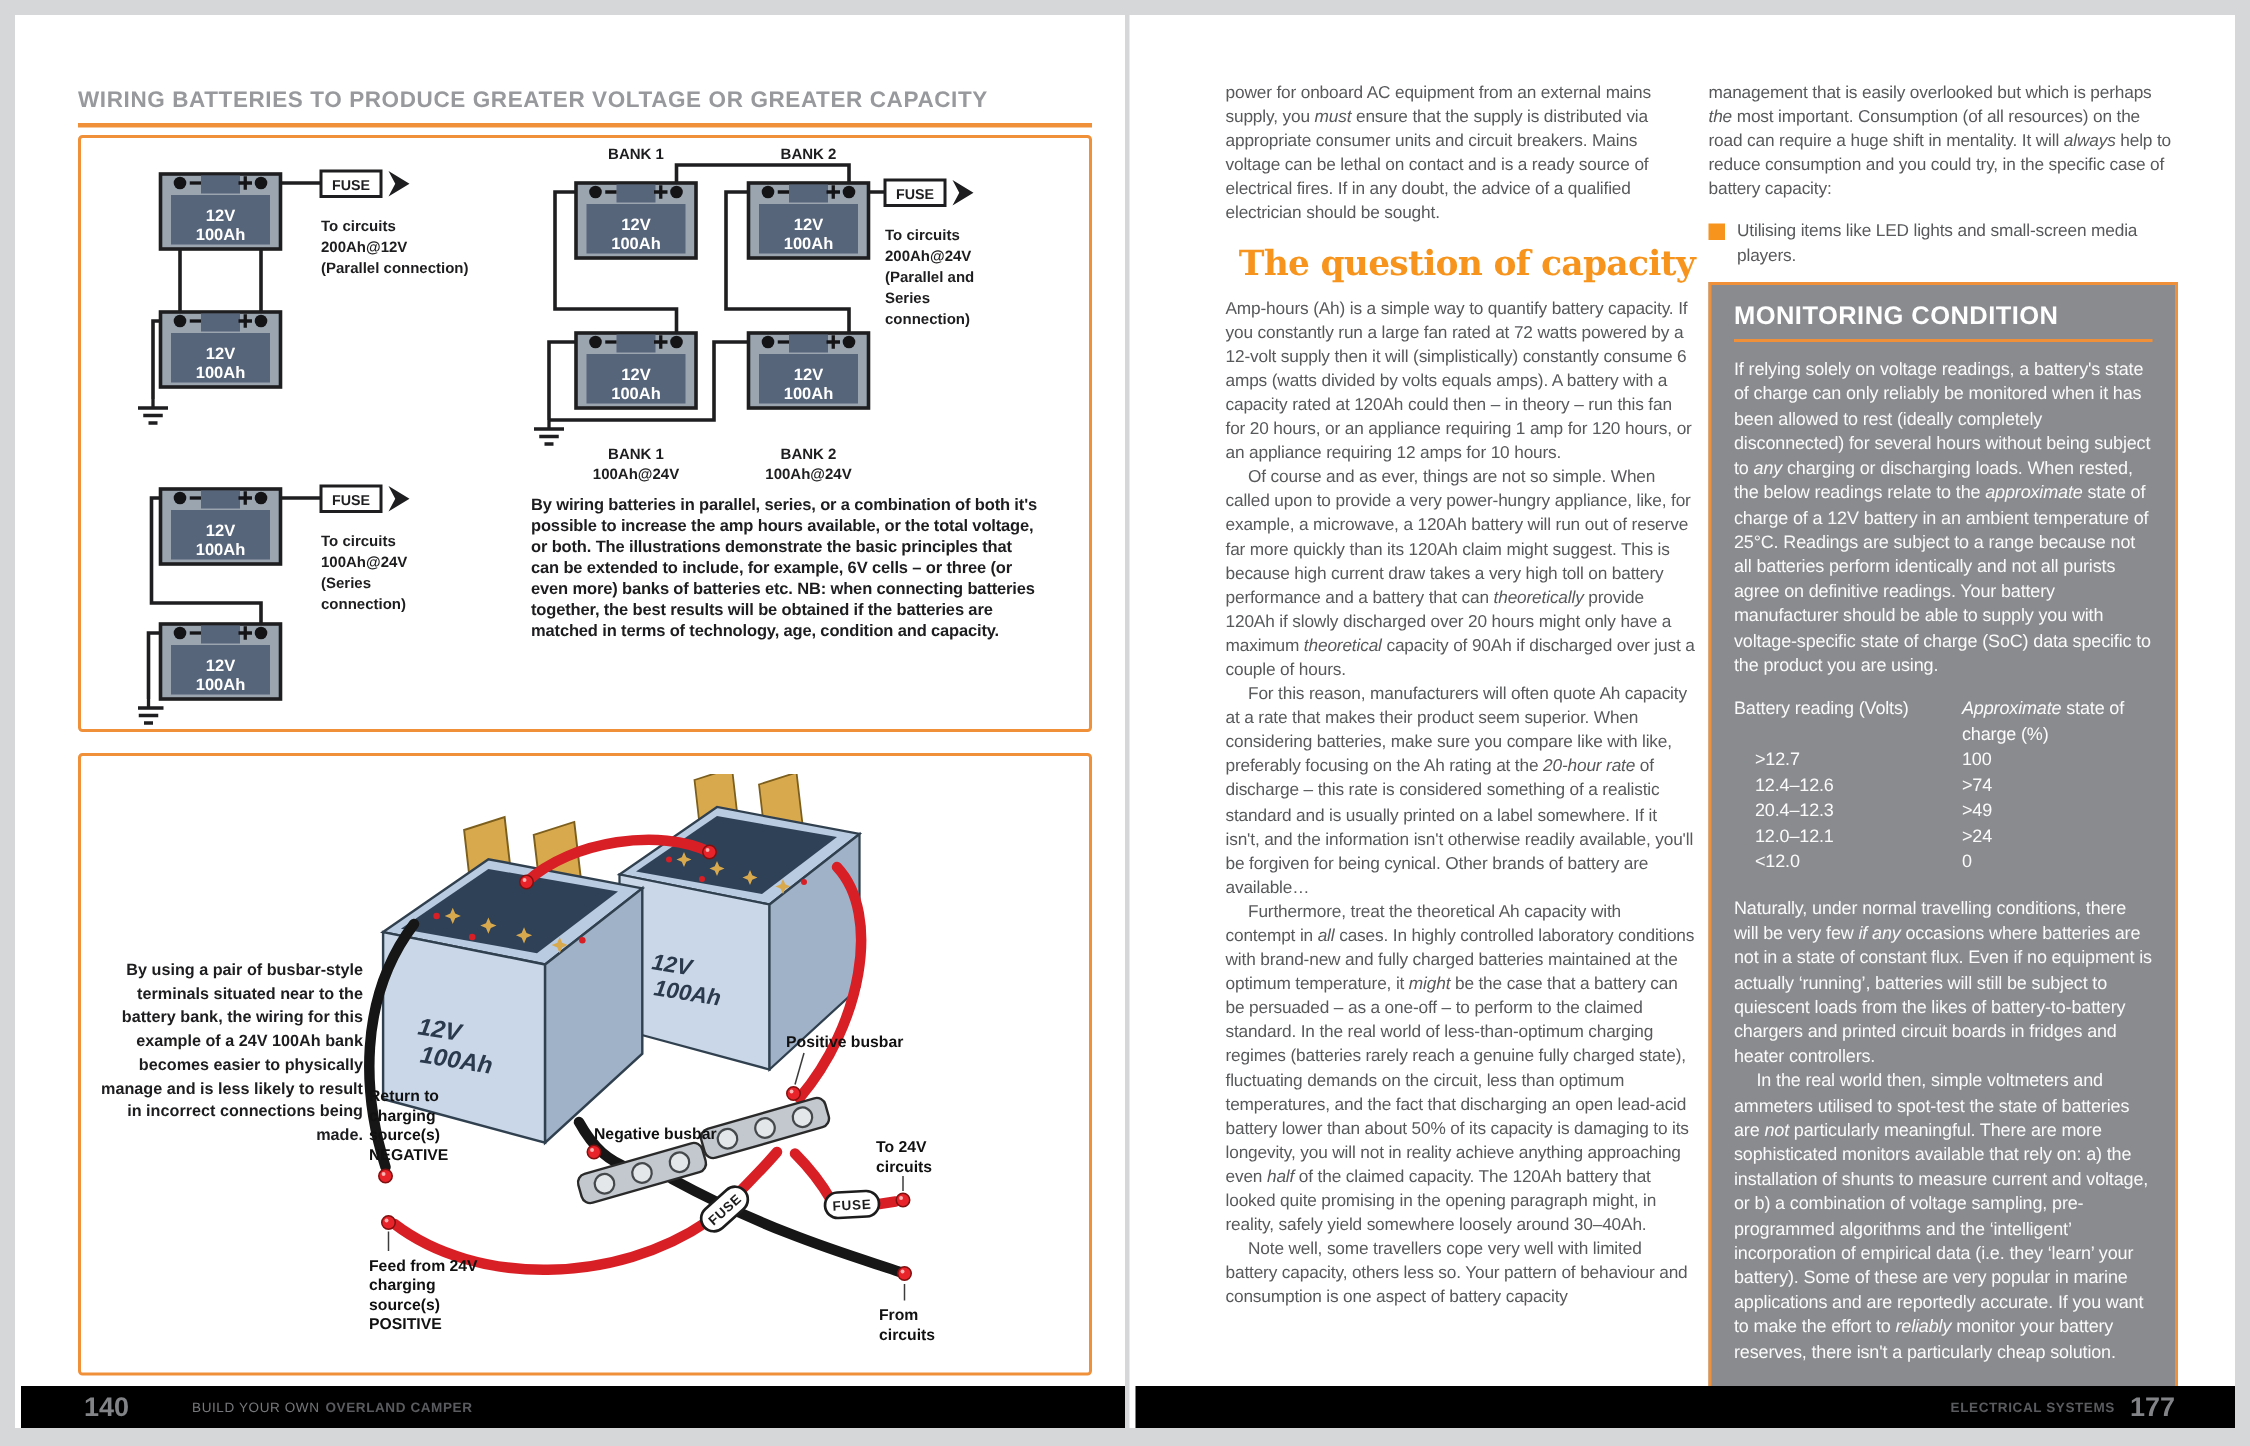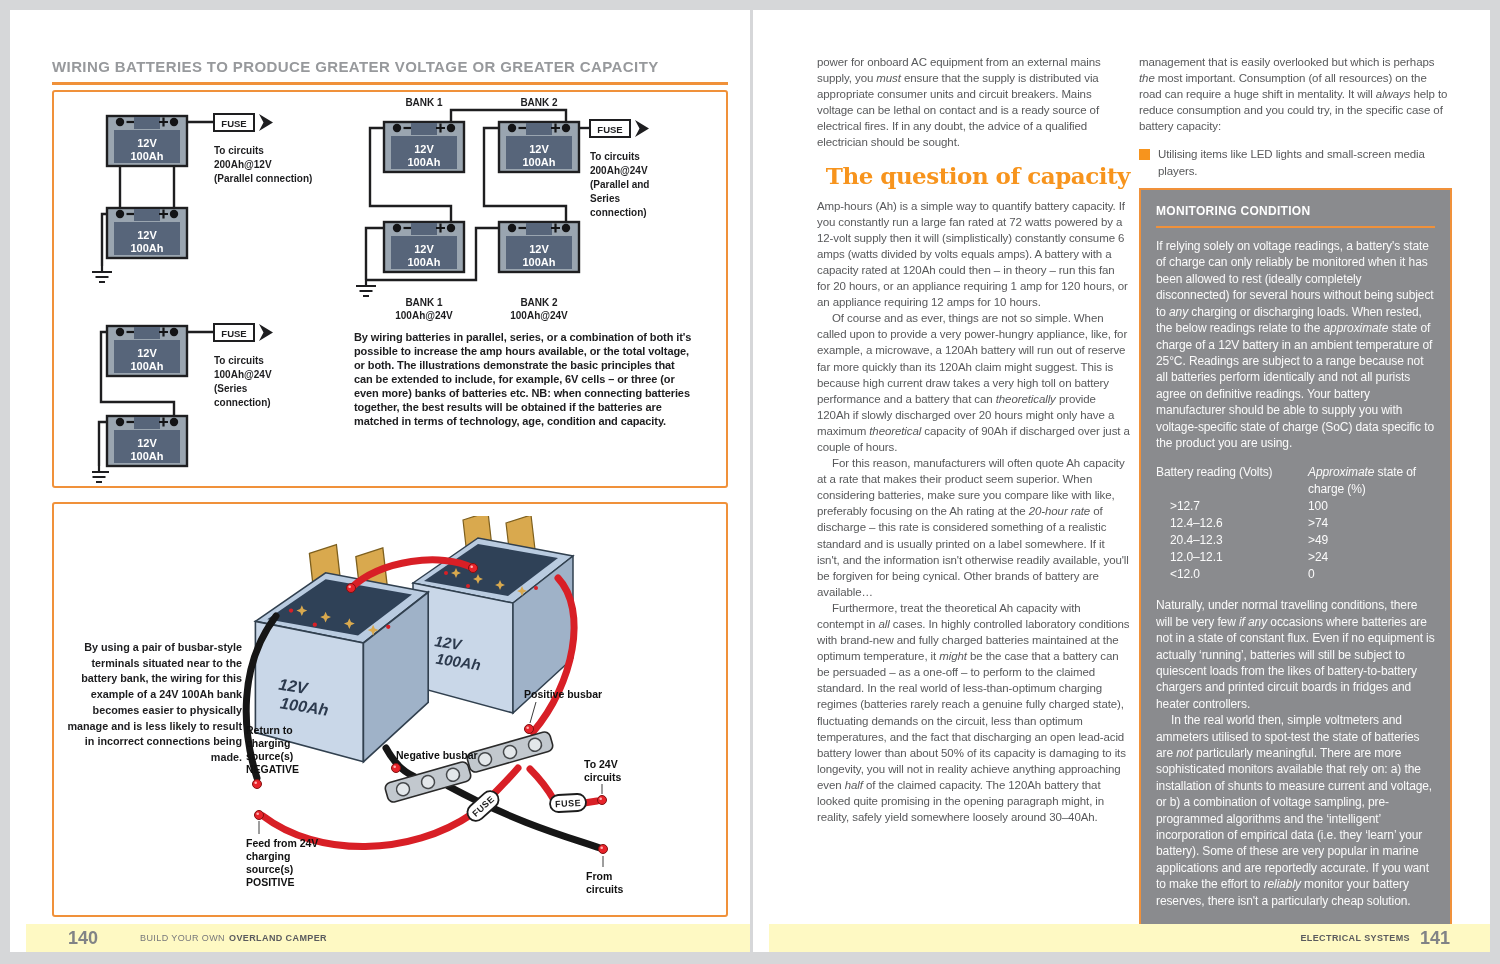--- a/index.html
+++ b/index.html
@@ -51,29 +51,29 @@
   .bullet-row{display:flex;margin-top:12px;}
   .bullet-sq{flex:0 0 11px;width:11px;height:11px;background:#f7941d;margin-top:3px;}
   .bullet-text{padding-left:8px;}
 
   
   .mon-box{
     margin-top:9px;background:#8a8b8e;border:2px solid #f0913a;
     padding:13px 15px 15px 15px;color:#fbfbfb;box-sizing:border-box;width:313px;
     font-size:12px;line-height:16.4px;letter-spacing:-.1px;
   }
-  .mon-title{font-size:12px;font-weight:bold;color:#ffffff;letter-spacing:.3px;margin:0;}
+  .mon-title{font-size:17px;font-weight:bold;color:#ffffff;letter-spacing:.3px;margin:0;}
   .mon-rule{height:2px;background:#f0913a;margin:7px 0 10px 0;}
   .mon-table{display:grid;grid-template-columns:152px 1fr;margin:13px 0 14px 0;}
   .mon-td{line-height:17px;}
   .mon-td.vals{padding-left:14px;}
 
   
   .page-footer{
-    position:absolute;left:16px;right:0;bottom:0;height:28px;background:#fef9c3;
+    position:absolute;left:4px;right:0;bottom:0;height:28px;background:#000000;
     display:flex;align-items:center;
   }
   .pf-left{padding-left:42px;}
   .pf-right{justify-content:flex-end;padding-right:40px;align-items:center;}
   .pf-num{font-size:18px;font-weight:bold;color:#818386;}
   .pf-small{font-size:9px;color:#77787b;letter-spacing:.4px;padding-left:32px;}
   .pf-small-bold{font-size:9px;font-weight:bold;color:#5a5b5e;letter-spacing:.4px;}
   .pf-gap{display:inline-block;width:10px;}
   .pf-gap-s{display:inline-block;width:4px;}
 
@@ -295,20 +295,21 @@
 
 <div class="page page-right">
 
   <div class="col col1">
     <p class="p">power for onboard AC equipment from an external mains supply, you <em>must</em> ensure that the supply is distributed via appropriate consumer units and circuit breakers. Mains voltage can be lethal on contact and is a ready source of electrical fires. If in any doubt, the advice of a qualified electrician should be sought.</p>
     <h2 class="cap-heading">The question of capacity</h2>
     <p class="p">Amp-hours (Ah) is a simple way to quantify battery capacity. If you constantly run a large fan rated at 72 watts powered by a 12-volt supply then it will (simplistically) constantly consume 6 amps (watts divided by volts equals amps). A battery with a capacity rated at 120Ah could then – in theory – run this fan for 20 hours, or an appliance requiring 1 amp for 120 hours, or an appliance requiring 12 amps for 10 hours.</p>
     <p class="p ind">Of course and as ever, things are not so simple. When called upon to provide a very power-hungry appliance, like, for example, a microwave, a 120Ah battery will run out of reserve far more quickly than its 120Ah claim might suggest. This is because high current draw takes a very high toll on battery performance and a battery that can <em>theoretically</em> provide 120Ah if slowly discharged over 20 hours might only have a maximum <em>theoretical</em> capacity of 90Ah if discharged over just a couple of hours.</p>
     <p class="p ind">For this reason, manufacturers will often quote Ah capacity at a rate that makes their product seem superior. When considering batteries, make sure you compare like with like, preferably focusing on the Ah rating at the <em>20-hour rate</em> of discharge – this rate is considered something of a realistic standard and is usually printed on a label somewhere. If it isn't, and the information isn't otherwise readily available, you'll be forgiven for being cynical. Other brands of battery are available…</p>
     <p class="p ind">Furthermore, treat the theoretical Ah capacity with contempt in <em>all</em> cases. In highly controlled laboratory conditions with brand-new and fully charged batteries maintained at the optimum temperature, it <em>might</em> be the case that a battery can be persuaded – as a one-off – to perform to the claimed standard. In the real world of less-than-optimum charging regimes (batteries rarely reach a genuine fully charged state), fluctuating demands on the circuit, less than optimum temperatures, and the fact that discharging an open lead-acid battery lower than about 50% of its capacity is damaging to its longevity, you will not in reality achieve anything approaching even <em>half</em> of the claimed capacity. The 120Ah battery that looked quite promising in the opening paragraph might, in reality, safely yield somewhere loosely around 30–40Ah.</p>
+    <p class="p ind">Note well, some travellers cope very well with limited battery capacity, others less so. Your pattern of behaviour and consumption is one aspect of battery capacity</p>
   </div>
 
   <div class="col col2">
     <p class="p">management that is easily overlooked but which is perhaps <em>the</em> most important. Consumption (of all resources) on the road can require a huge shift in mentality. It will <em>always</em> help to reduce consumption and you could try, in the specific case of battery capacity:</p>
     <div class="bullet-row">
       <span class="bullet-sq"></span>
       <span class="bullet-text">Utilising items like LED lights and small-screen media players.</span>
     </div>
 
     <div class="mon-box">
@@ -332,15 +333,15 @@
       </div>
 
       <p class="p">Naturally, under normal travelling conditions, there will be very few <em>if any</em> occasions where batteries are not in a state of constant flux. Even if no equipment is actually ‘running’, batteries will still be subject to quiescent loads from the likes of battery-to-battery chargers and printed circuit boards in fridges and heater controllers.</p>
       <p class="p ind">In the real world then, simple voltmeters and ammeters utilised to spot-test the state of batteries are <em>not</em> particularly meaningful. There are more sophisticated monitors available that rely on: a) the installation of shunts to measure current and voltage, or b) a combination of voltage sampling, pre-programmed algorithms and the ‘intelligent’ incorporation of empirical data (i.e. they ‘learn’ your battery). Some of these are very popular in marine applications and are reportedly accurate. If you want to make the effort to <em>reliably</em> monitor your battery reserves, there isn't a particularly cheap solution.</p>
     </div>
   </div>
 
   <div class="page-footer pf-right">
     <span class="pf-small-bold">ELECTRICAL SYSTEMS</span>
     <span class="pf-gap"></span>
-    <span class="pf-num">141</span>
+    <span class="pf-num">177</span>
   </div>
 </div>
 
 </body></html>

